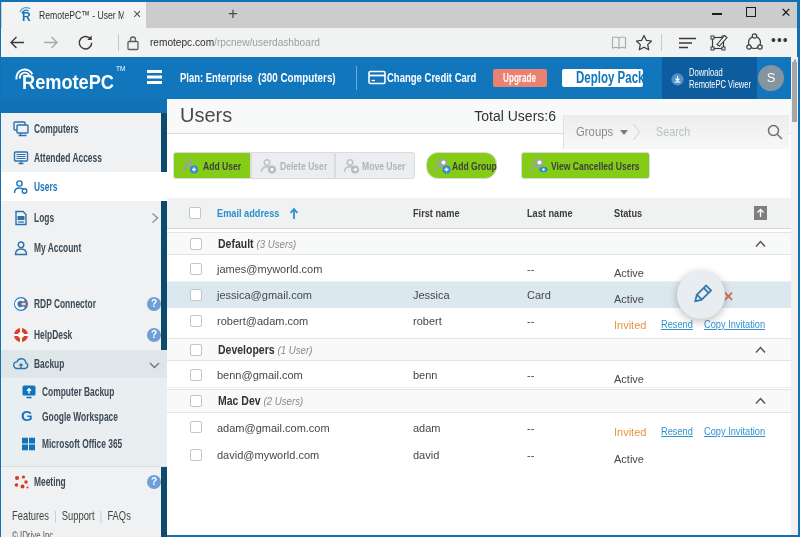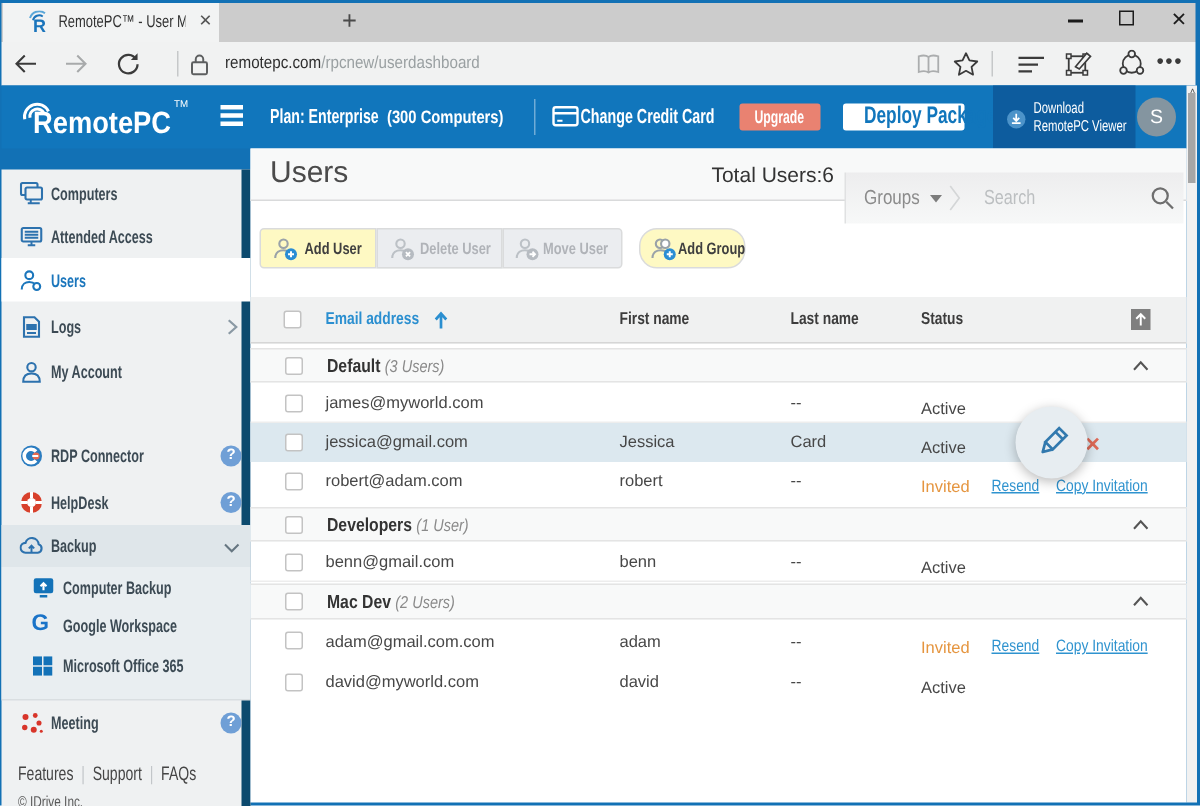--- a/index.html
+++ b/index.html
@@ -27,21 +27,21 @@
   .qmark { position:absolute; left:146px; top:50%; margin-top:-7px; width:14px; height:14px; border-radius:50%; background:#6f9fd6; color:#fff; font-size:10px; font-weight:700; text-align:center; line-height:14px; }
   #main { position:absolute; left:167px; top:99px; width:624px; height:436px; background:#fff; }
   #topstrip { position:absolute; left:0; top:0; width:624px; height:35px; background:#f8f9f9; border-bottom:1px solid #d9dadb; }
   #usersTitle { position:absolute; left:13px; top:5px; font-size:20px; color:#4b4b4b; }
   #totalUsers { position:absolute; left:307px; top:9px; width:82px; text-align:right; font-size:14px; color:#333; }
   #segRight { position:absolute; left:396px; top:16px; width:226px; height:34px; background:linear-gradient(#ededee,#f7f8f8); border-left:1px solid #e0e1e2; }
   #groupsLbl { position:absolute; left:12px; top:9px; font-size:13.5px; color:#8b8b8b; transform:scaleX(.84); transform-origin:0 0; }
   #caret { position:absolute; left:56px; top:15px; width:0; height:0; border-left:4.5px solid transparent; border-right:4.5px solid transparent; border-top:5px solid #7c7c7c; }
   #crumb { position:absolute; left:68px; top:5px; width:10px; height:24px; }
   #searchLbl { position:absolute; left:92px; top:9px; font-size:13.5px; color:#bcbfc1; transform:scaleX(.8); transform-origin:0 0; }
-  .bbtn { position:absolute; top:53px; height:27px; background:#fef9c3; border:1px solid #dadbdc; font-size:11px; font-weight:700; color:#3f3f3f; }
+  .bbtn { position:absolute; top:53px; height:27px; background:#84cc16; border:1px solid #dadbdc; font-size:11px; font-weight:700; color:#3f3f3f; }
   .bbtn .btn-label { position:absolute; top:50%; transform:translateY(-50%) scaleX(.78); transform-origin:0 50%; white-space:nowrap; }
   #tblhdr { position:absolute; left:0; top:99px; width:624px; height:31px; background:#f0f1f1; border-bottom:1px solid #d6d6d6; font-size:11.5px; font-weight:700; color:#3c3c3c; }
   .cb { position:absolute; width:12px; height:12px; background:#fff; border:1px solid #c3c3c3; border-radius:2px; }
   .hcol { position:absolute; top:50%; transform:translateY(-50%) scaleX(.8); transform-origin:0 50%; white-space:nowrap; }
   .trow { position:absolute; left:0; width:624px; font-size:11px; color:#474747; }
   .grow { position:absolute; left:0; width:624px; background:#f8f9f9; border-top:1px solid #e4e4e4; border-bottom:1px solid #e4e4e4; font-size:12.5px; font-weight:700; color:#333; }
   .grow i { font-weight:400; color:#8a8a8a; font-size:11.5px; }
   .cell { position:absolute; top:50%; transform:translateY(-50%); white-space:nowrap; }
   .gcell { position:absolute; top:50%; transform:translateY(-50%) scaleX(.84); transform-origin:0 50%; white-space:nowrap; }
   .chev { position:absolute; left:588px; top:50%; margin-top:-4px; width:11px; height:8px; }
@@ -306,20 +306,30 @@
     <div class="bbtn" style="left:259px;width:71px;border-radius:12px;">
       <svg class="abs" style="left:7px;top:5px" width="19" height="16" viewBox="0 0 19 16">
           <circle cx="6" cy="4.5" r="2.8" stroke="#9aa2a8" stroke-width="1.4" fill="none"></circle>
           <circle cx="9.5" cy="4.5" r="2.8" fill="#fff" stroke="#9aa2a8" stroke-width="1.4"></circle>
           <path d="M1 14 C1 10 4 8.8 6.5 8.8 C8 8.8 9.5 9.2 10.5 10" stroke="#9aa2a8" stroke-width="1.4" fill="none"></path>
           <circle cx="12.5" cy="11.5" r="4" fill="#2a8dd4"></circle>
           <path d="M12.5 9.5 v4 M10.5 11.5 h4" stroke="#fff" stroke-width="1.3"></path>
         </svg>
       <span class="btn-label" style="left:25px;">Add Group</span>
       </div>
+    <div class="bbtn" style="left:354px;width:129px;border-radius:3px;">
+      <svg class="abs" style="left:8px;top:5px" width="20" height="16" viewBox="0 0 20 16">
+          <circle cx="6" cy="4.5" r="2.8" stroke="#9aa2a8" stroke-width="1.4" fill="none"></circle>
+          <circle cx="9.5" cy="4.5" r="2.8" fill="#fff" stroke="#9aa2a8" stroke-width="1.4"></circle>
+          <path d="M1 14 C1 10 4 8.8 6.5 8.8 C8 8.8 9.5 9.2 10.5 10" stroke="#9aa2a8" stroke-width="1.4" fill="none"></path>
+          <ellipse cx="13.5" cy="11.5" rx="4.2" ry="2.8" fill="#2a8dd4"></ellipse>
+          <circle cx="13.5" cy="11.5" r="1.2" fill="#fff"></circle>
+        </svg>
+      <span class="btn-label" style="left:29px;">View Cancelled Users</span>
+      </div>
     <div id="tblhdr">
       <div class="cb" style="left:22px;top:9px;"></div>
       <div class="hcol" style="left:50px;color:#2b8fd0;">Email address</div>
       <svg class="abs" style="left:122px;top:9px" width="10" height="13" viewBox="0 0 10 13">
           <path d="M5 12 V3 M1.5 6 L5 2 L8.5 6" stroke="#2b8fd0" stroke-width="1.8" fill="none"></path>
         </svg>
       <div class="hcol" style="left:246px;">First name</div>
       <div class="hcol" style="left:360px;">Last name</div>
       <div class="hcol" style="left:447px;">Status</div>
       <div class="abs" style="left:587px;top:8px;width:13px;height:14px;background:#7f7f7f;">

